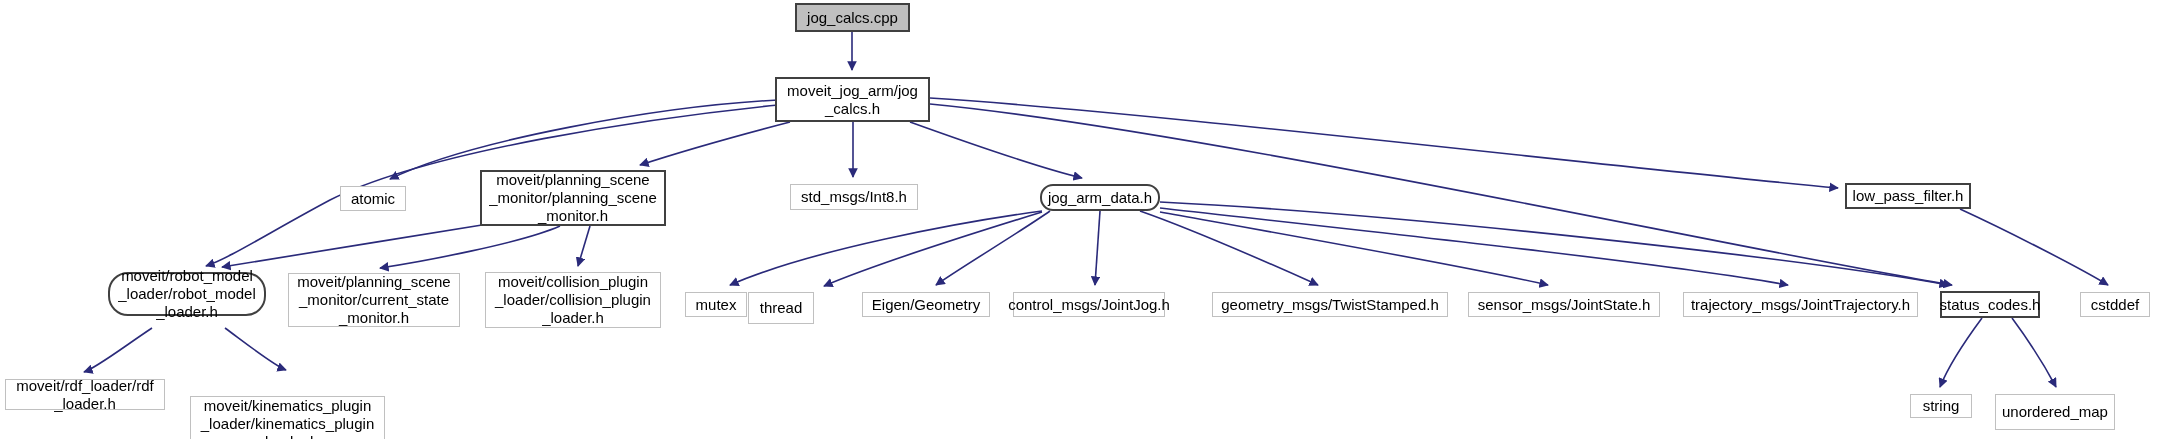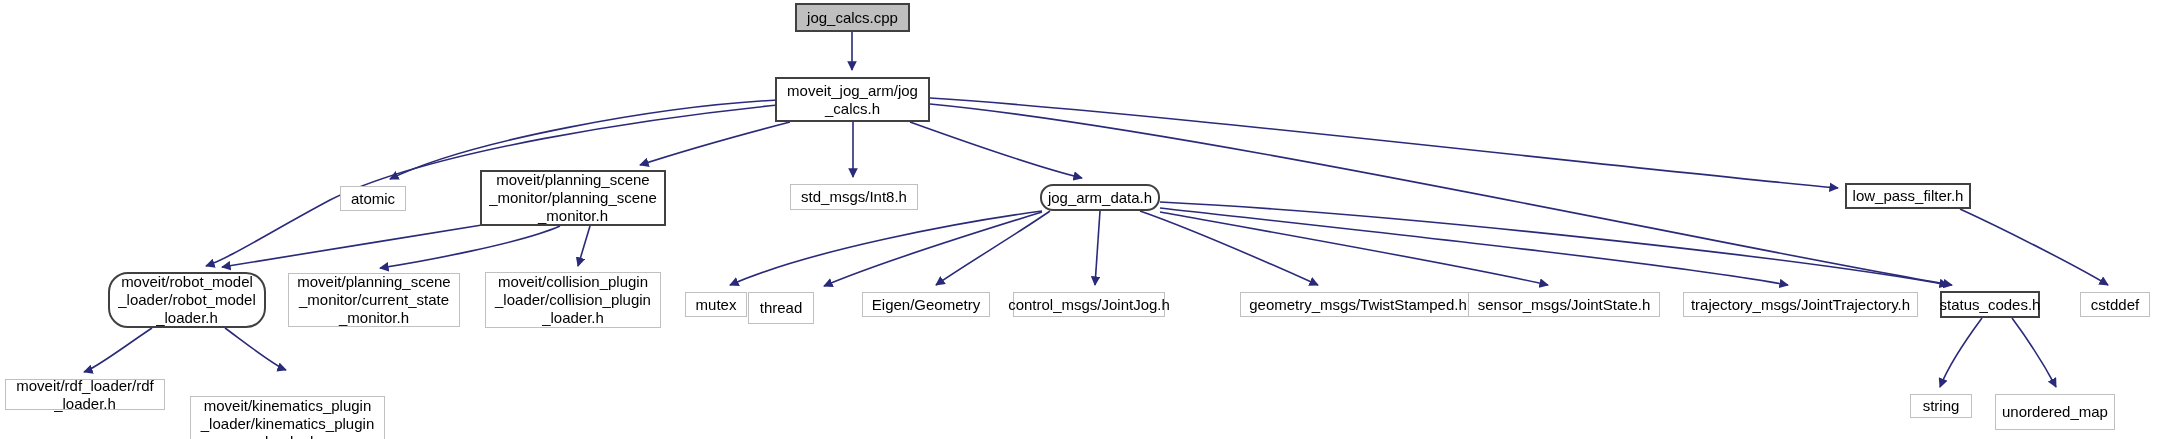--- a/index.html
+++ b/index.html
@@ -54,34 +54,34 @@
       <div class="node root" style="left: 795px; top: 3px; width: 115px; height: 29px;"><span>jog_calcs.cpp</span></div>
       <div class="node strong" style="left: 775px; top: 77px; width: 155px; height: 45px;"><span>moveit_jog_arm/jog
 _calcs.h</span></div>
       <div class="node" style="left: 340px; top: 186px; width: 66px; height: 25px;"><span>atomic</span></div>
       <div class="node strong" style="left: 480px; top: 170px; width: 186px; height: 56px;"><span>moveit/planning_scene
 _monitor/planning_scene
 _monitor.h</span></div>
       <div class="node" style="left: 790px; top: 184px; width: 128px; height: 26px;"><span>std_msgs/Int8.h</span></div>
       <div class="node strong" style="left: 1040px; top: 184px; width: 120px; height: 27px; border-radius: 13px;"><span>jog_arm_data.h</span></div>
       <div class="node strong" style="left: 1845px; top: 183px; width: 126px; height: 26px;"><span>low_pass_filter.h</span></div>
-      <div class="node strong" style="left: 108px; top: 272px; width: 158px; height: 56px; border-radius: 20px;"><span>moveit/robot_model
+      <div class="node strong" style="left: 108px; top: 272px; width: 158px; height: 44px; border-radius: 20px;"><span>moveit/robot_model
 _loader/robot_model
 _loader.h</span></div>
       <div class="node" style="left: 288px; top: 273px; width: 172px; height: 54px;"><span>moveit/planning_scene
 _monitor/current_state
 _monitor.h</span></div>
       <div class="node" style="left: 485px; top: 272px; width: 176px; height: 56px;"><span>moveit/collision_plugin
 _loader/collision_plugin
 _loader.h</span></div>
       <div class="node" style="left: 685px; top: 292px; width: 62px; height: 25px;"><span>mutex</span></div>
       <div class="node" style="left: 748px; top: 292px; width: 66px; height: 32px;"><span>thread</span></div>
       <div class="node" style="left: 862px; top: 292px; width: 128px; height: 25px; align-items: center;"><span>Eigen/Geometry</span></div>
       <div class="node" style="left: 1013px; top: 292px; width: 152px; height: 25px;"><span>control_msgs/JointJog.h</span></div>
-      <div class="node" style="left: 1240px; top: 292px; width: 236px; height: 25px;"><span>geometry_msgs/TwistStamped.h</span></div>
+      <div class="node" style="left: 1212px; top: 292px; width: 236px; height: 25px;"><span>geometry_msgs/TwistStamped.h</span></div>
       <div class="node" style="left: 1468px; top: 292px; width: 192px; height: 25px;"><span>sensor_msgs/JointState.h</span></div>
       <div class="node" style="left: 1683px; top: 292px; width: 235px; height: 25px;"><span>trajectory_msgs/JointTrajectory.h</span></div>
       <div class="node strong" style="left: 1940px; top: 291px; width: 100px; height: 27px;"><span>status_codes.h</span></div>
       <div class="node" style="left: 2080px; top: 292px; width: 70px; height: 25px;"><span>cstddef</span></div>
       <div class="node" style="left: 5px; top: 379px; width: 160px; height: 31px;"><span>moveit/rdf_loader/rdf
 _loader.h</span></div>
       <div class="node" style="left: 190px; top: 377px; width: 195px; height: 55px; margin-top: 19px;"><span>moveit/kinematics_plugin
 _loader/kinematics_plugin
 _loader.h</span></div>
       <div class="node" style="left: 1910px; top: 394px; width: 62px; height: 24px;"><span>string</span></div>

